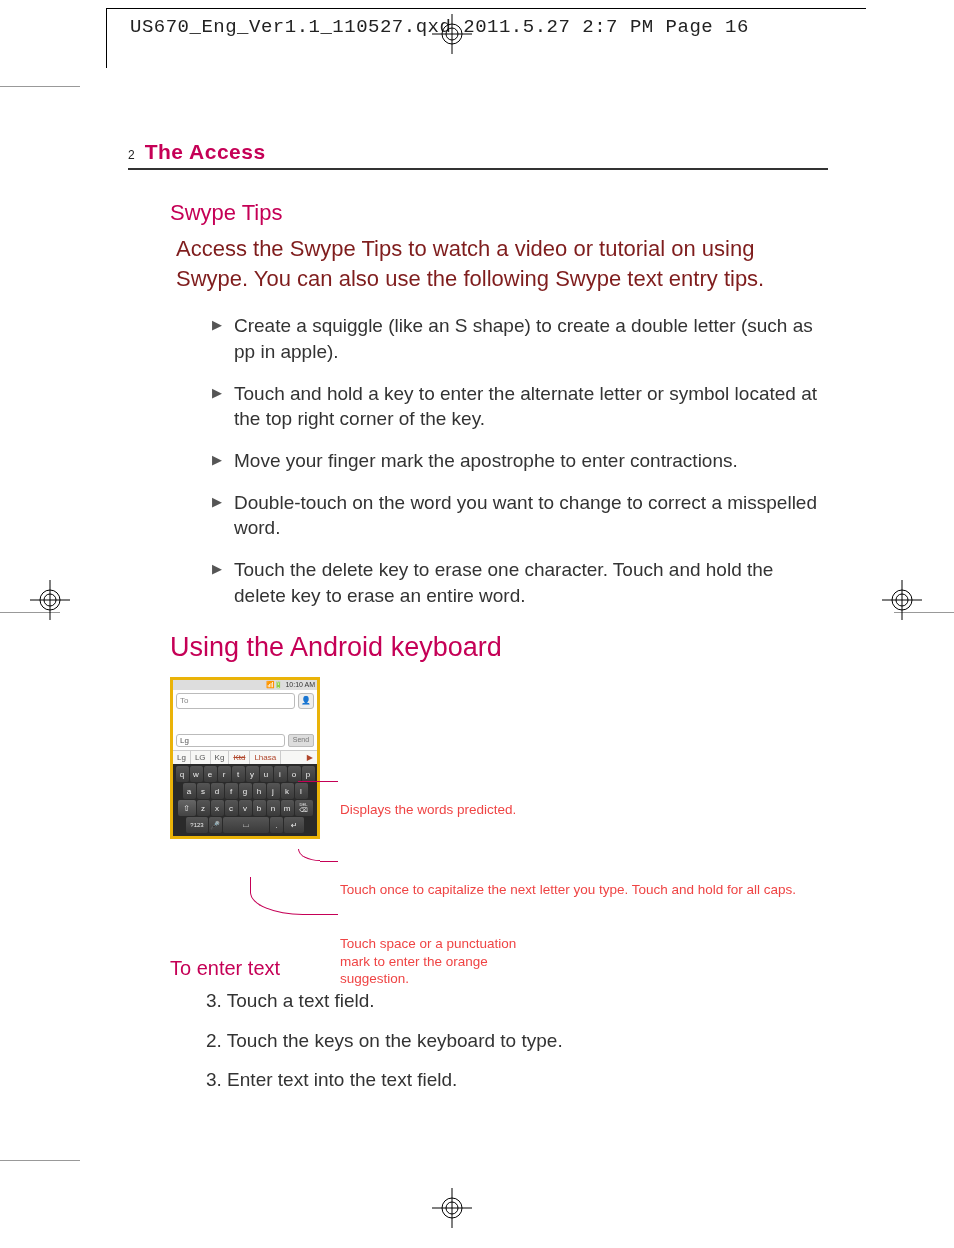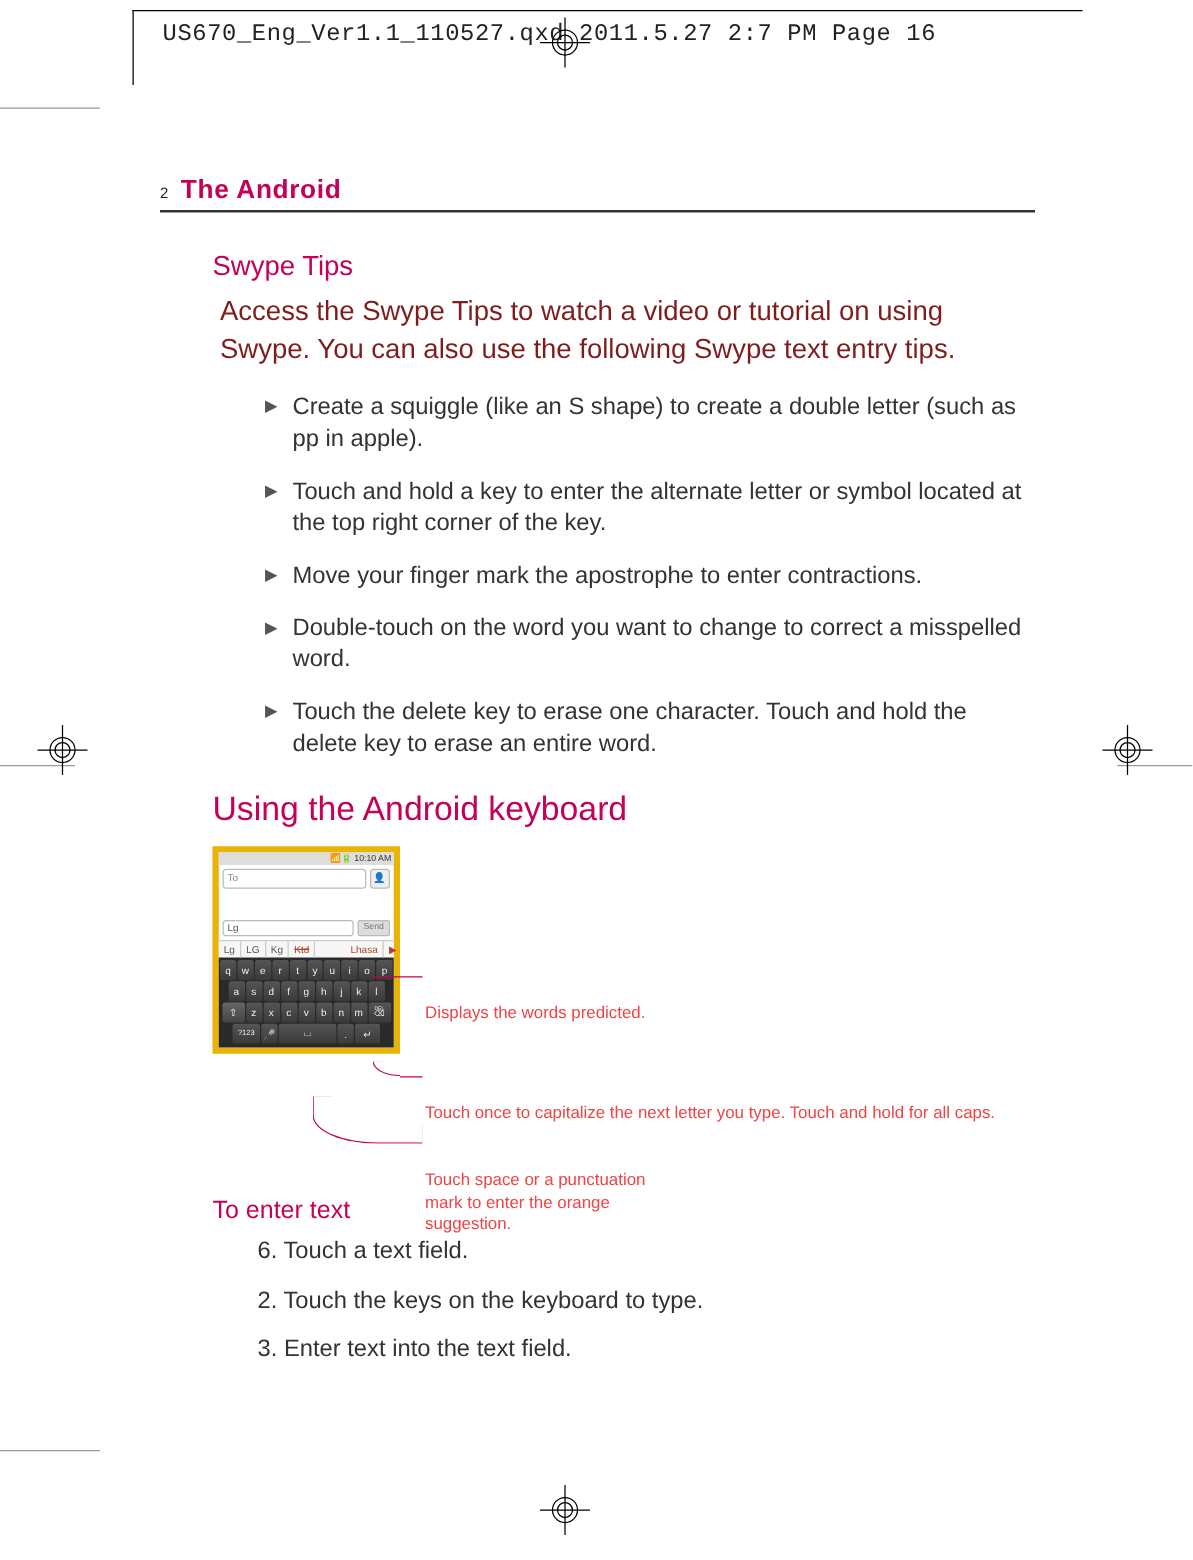--- a/index.html
+++ b/index.html
@@ -101,21 +101,21 @@
   .kb-wrap {
     position: relative;
     margin-left: 42px;
     width: 650px;
     height: 280px;
   }
   .phone {
     position: absolute;
     left: 0; top: 0;
     width: 150px;
-    border: 5px solid #eab308;
+    border: 3px solid #eab308;
     background: #fff;
     font-family: Arial, sans-serif;
   }
   .statusbar {
     background: #ddd;
     font-size: 7px;
     text-align: right;
     padding: 1px 2px;
     color: #333;
   }
@@ -125,21 +125,21 @@
   .compose-area { height:22px; }
   .send-row { display:flex; padding:0 3px 3px 3px; gap:3px; }
   .msg-field { flex:1; border:1px solid #bbb; border-radius:3px; font-size:8px; padding:1px 3px; color:#555;}
   .send-btn { width:26px; border:1px solid #bbb; border-radius:2px; background:#ddd; font-size:7px; text-align:center; color:#777; padding:1px 0;}
   .sugg-row {
     background:#f7f7f5; border-top:1px solid #ccc;
     display:flex; font-size:8px; color:#555;
   }
   .sugg { padding:2px 4px; border-right:1px solid #ccc;}
   .sugg.strike { text-decoration: line-through; color:#b0452a;}
-  .sugg.orange { color:#b0452a;margin-left:24px; }
+  .sugg.orange { color:#b0452a; }
   .sugg.more { margin-left:auto; border-right:none; color:#b0452a;}
   .kbd { background:#2a2a2a; padding:2px 1px; }
   .krow { display:flex; justify-content:center; gap:1px; margin-bottom:1px;}
   .key {
     width:13px; height:16px;
     background: linear-gradient(#555,#3a3a3a);
     color:#eee; font-size:8px;
     display:flex; align-items:center; justify-content:center;
     border-radius:2px;
   }
@@ -222,21 +222,21 @@
       <line x1="0" y1="20" x2="40" y2="20" stroke="#000"></line>
     </svg>
 </div>
 
 <div class="header-line">US670_Eng_Ver1.1_110527.qxd  2011.5.27  2:7 PM  Page 16</div>
 
 <div class="content">
 
   <div class="running-head">
     <span class="pnum">2</span>
-    <span class="section-title">The Android</span>
+    <span class="section-title">The Access</span>
   </div>
 
   <div class="subhead">Swype Tips</div>
   <p class="intro">Access the Swype Tips to watch a video or tutorial on using Swype. You can also use the following Swype text entry tips.</p>
 
   <div class="tips">
     <div class="tip"><span class="arrow">▶</span><span>Create a squiggle (like an S shape) to create a double letter (such as pp in apple).</span></div>
     <div class="tip"><span class="arrow">▶</span><span>Touch and hold a key to enter the alternate letter or symbol located at the top right corner of the key.</span></div>
     <div class="tip"><span class="arrow">▶</span><span>Move your finger mark the apostrophe to enter contractions.</span></div>
     <div class="tip"><span class="arrow">▶</span><span>Double-touch on the word you want to change to correct a misspelled word.</span></div>
@@ -318,18 +318,18 @@
     <div class="leader ld2"></div>
     <div class="ld3"></div>
 
     <div class="callouts cl1">Displays the words predicted.</div>
     <div class="callouts cl2">Touch once to capitalize the next letter you type. Touch and hold for all caps.</div>
     <div class="callouts cl3">Touch space or a punctuation mark to enter the orange suggestion.</div>
   </div>
 
   <div class="subhead2">To enter text</div>
   <div class="steps">
-    <div class="step">6. Touch a text field.</div>
+    <div class="step">3. Touch a text field.</div>
     <div class="step">2. Touch the keys on the keyboard to type.</div>
     <div class="step">3. Enter text into the text field.</div>
   </div>
 
 </div>
 
 </body></html>

